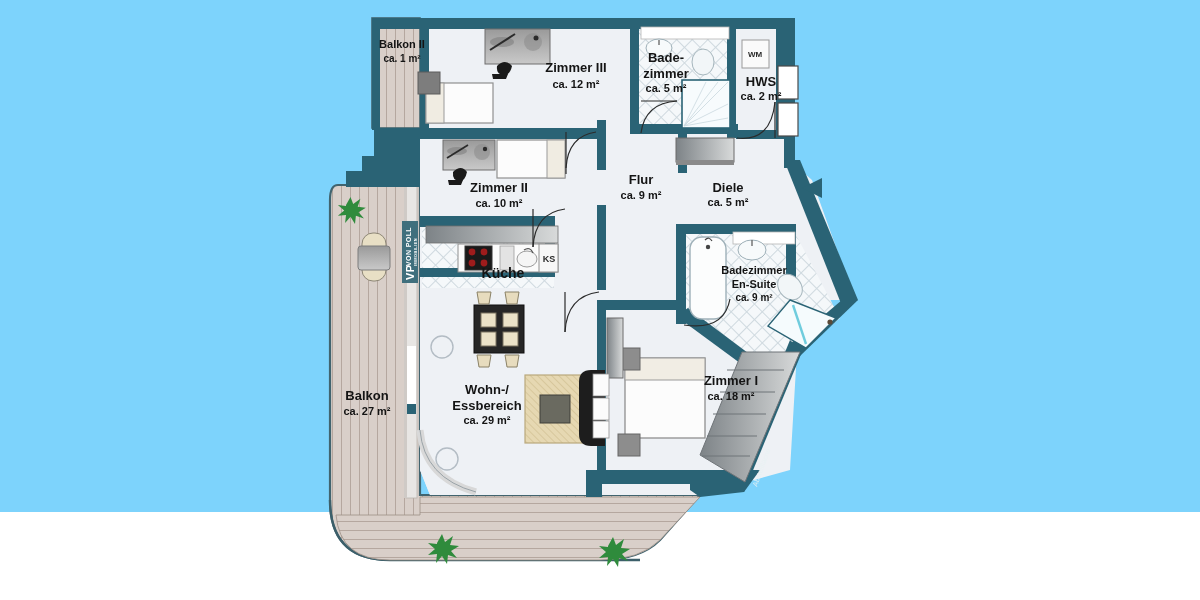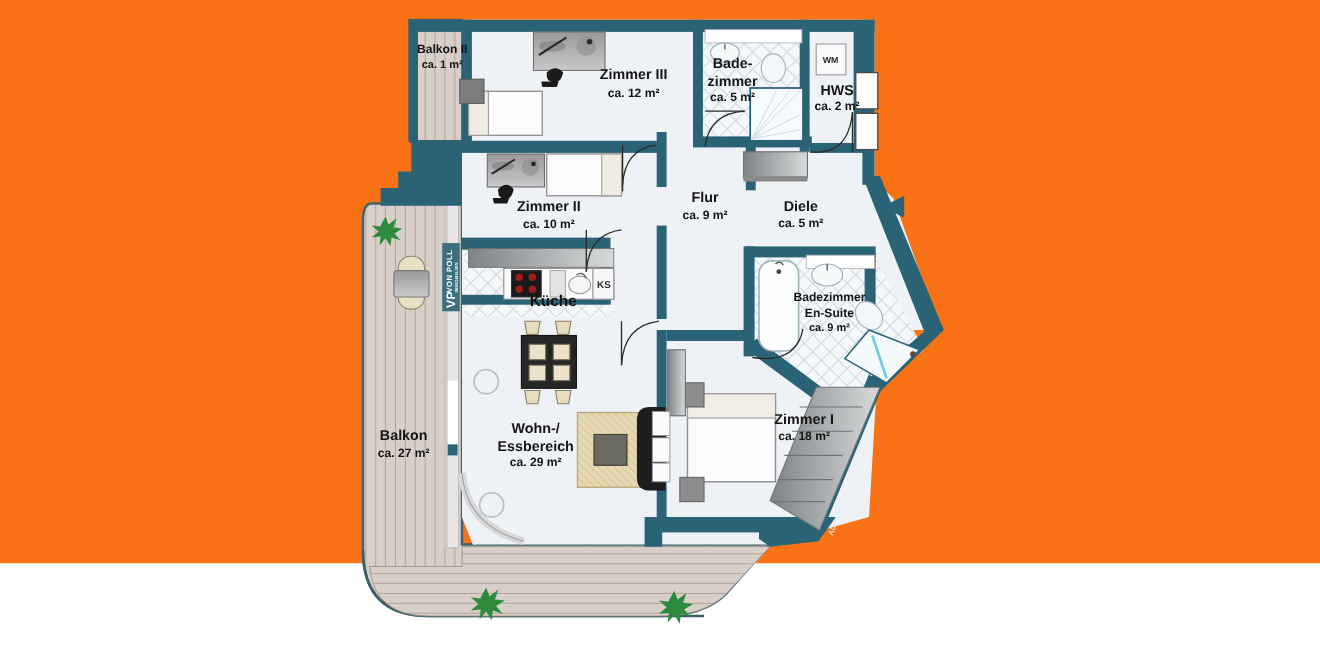--- a/index.html
+++ b/index.html
@@ -1,17 +1,17 @@
 <!DOCTYPE html>
 <html><head>
 <meta charset="utf-8">
 <style>
   html,body{margin:0;padding:0;background:#ffffff;}
   body{width:1200px;height:600px;overflow:hidden;font-family:"Liberation Sans",sans-serif;}
-  #plan{position:relative;width:1200px;height:512px;background:#f97316;}
+  #plan{position:relative;width:1200px;height:512px;background:#7dd3fc;}
   svg{display:block;}
   .rmlabel{font-family:"Liberation Sans",sans-serif;font-weight:bold;fill:#141414;text-anchor:middle;}
   .rmname{font-size:13px;}
   .rmarea{font-size:11px;}
   .tiny{font-size:8px;font-weight:bold;fill:#2b2b2b;text-anchor:middle;}
   .wmark{font-size:7px;fill:#ffffff;font-weight:bold;letter-spacing:.4px;}
 </style>
 </head>
 <body>
 

